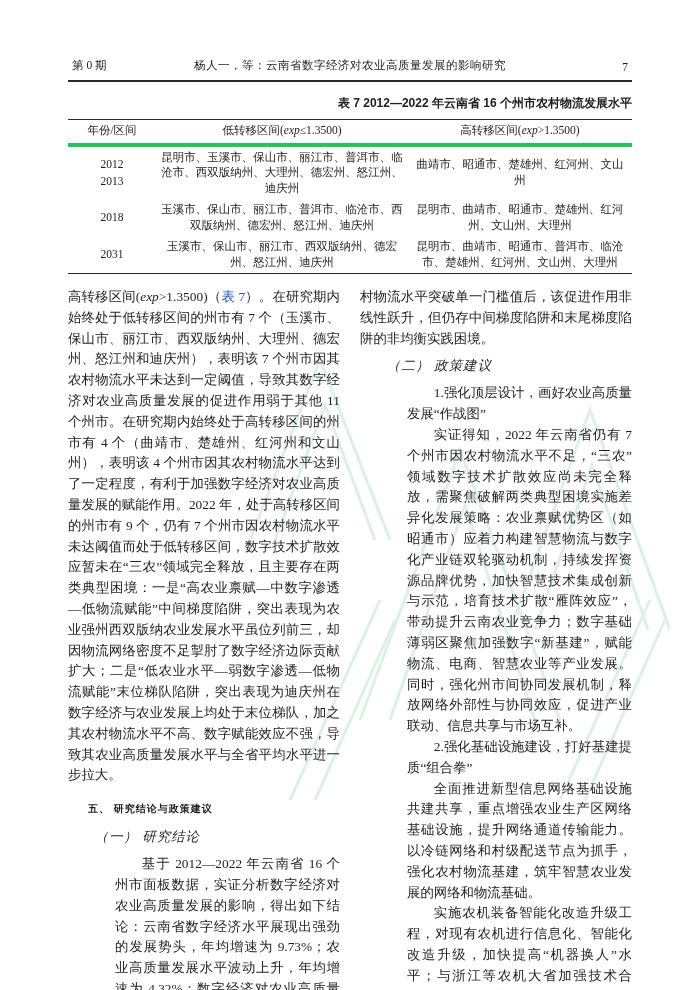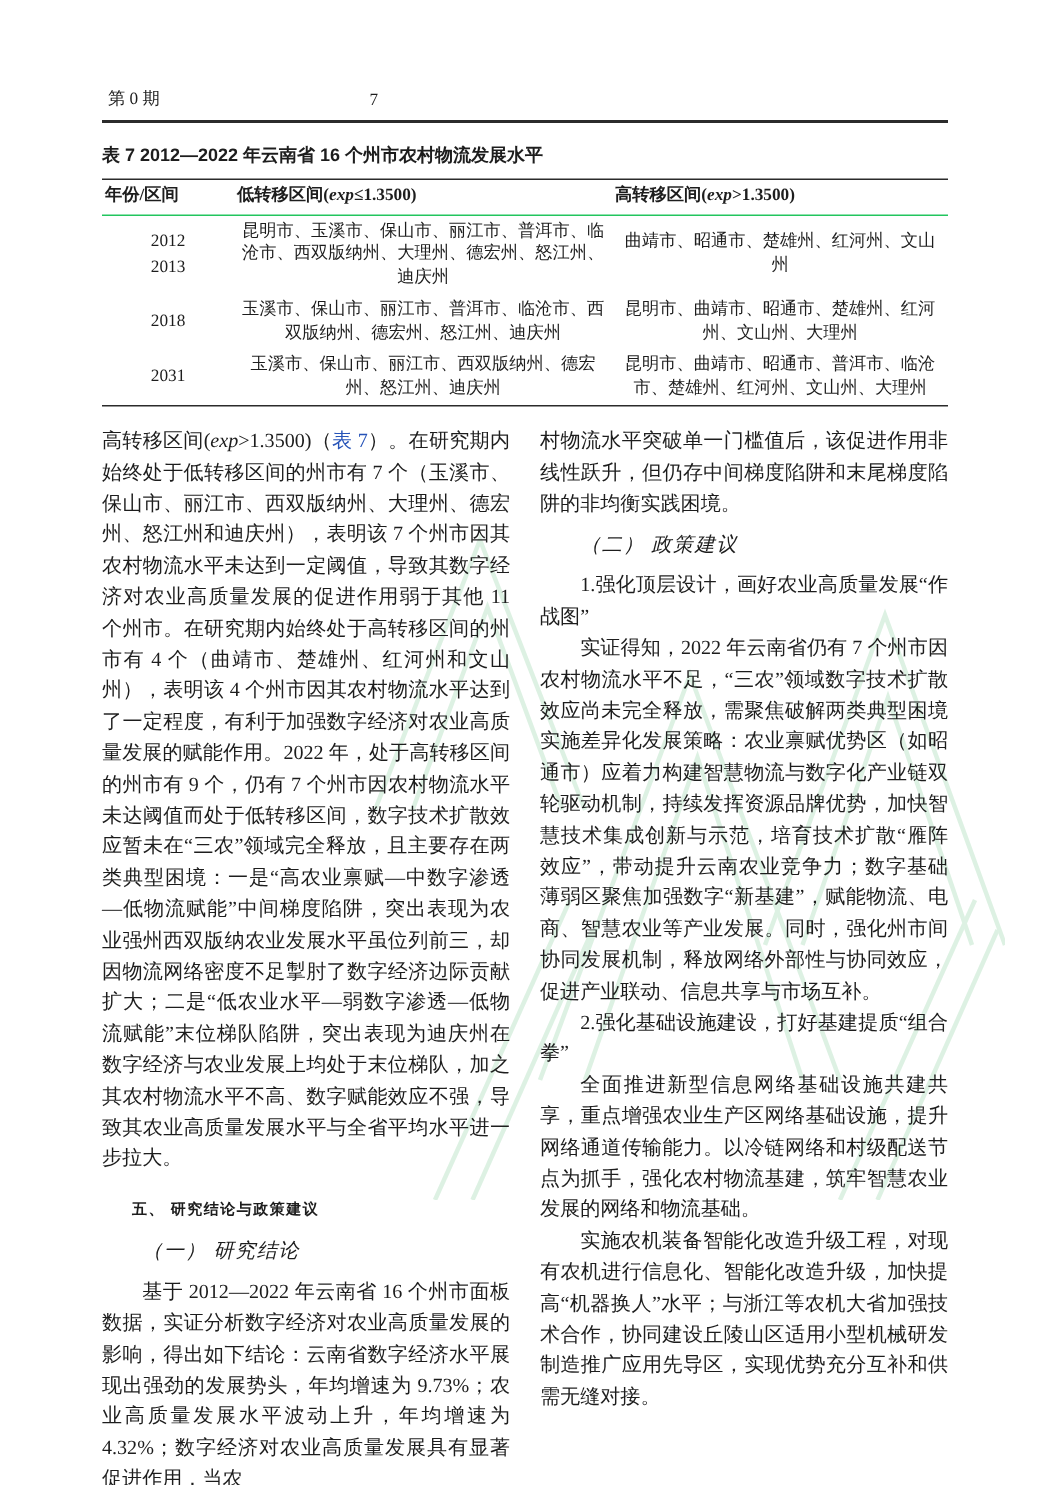--- a/index.html
+++ b/index.html
@@ -16,50 +16,50 @@
     display:flex; align-items:flex-end;
     font-size:11.5px; padding:0 4px 7px 4px;
     border-bottom:2px solid #2b2b2b;
   }
   .runhead .issue { width:90px; text-align:left;font-family:Liberation Serif, serif; }
   .runhead .rtitle { flex:1; text-align:center; letter-spacing:.5px; }
   .runhead .pageno { width:90px; text-align:right; }
 
   
   .tbl-caption {
-    text-align:left; font-weight:bold; font-size:12px;
+    text-align:right; font-weight:bold; font-size:12px;
     margin:13px 0 7px 0;
     font-family:"Liberation Sans","DejaVu Sans",sans-serif;
   }
   table.data {
     width:100%; border-collapse:collapse; table-layout:fixed;
     font-size:11.5px; line-height:15.5px;
     border-top:1.6px solid #2b2b2b; border-bottom:1.6px solid #2b2b2b;
   }
   table.data col.c-years { width:88px; }
   table.data col.c-low   { width:252px; }
   table.data col.c-high  { width:224px; }
   table.data th {
-    font-weight:bold; text-align:left; padding:3px 2px 4px 2px;
-    border-bottom:1px solid #22c55e; font-size:11.5px;
+    font-weight:normal; text-align:center; padding:3px 2px 4px 2px;
+    border-bottom:4px solid #22c55e; font-size:11.5px;
   }
   table.data td {
     text-align:center; vertical-align:middle; padding:3px 5px;
   }
   .years-cell { white-space:pre-line; line-height:16.5px; font-size:11.5px; }
   .var { font-style:italic; }
 
   
   .columns { display:flex; gap:20px; margin-top:13px; }
   .col { width:272px; }
   .col p {
     margin:0; font-size:13.4px; line-height:20.8px;
     text-align:justify; text-justify:inter-ideograph;
   }
-  .col p.indent { text-indent:2em; }
+  .col p.indent { text-indent:2em;margin-left:47px; }
   .sec-heading {
     font-family:"Liberation Sans","DejaVu Sans",sans-serif;
     font-weight:bold; font-size:10px; margin:16px 0 12px 0;
     text-indent:2em; letter-spacing:1px;
   }
   .sub-heading {
     font-style:italic; font-size:13.4px; margin:8px 0 8px 0;
     text-indent:2em; letter-spacing:1px;
   }
   .ref-link { color:#2653b8; cursor:pointer; }
@@ -87,20 +87,21 @@
       <path d="M85 500 L165 320"></path>
       <path d="M330 500 L420 300"></path>
       <path d="M355 500 L435 320"></path>
     </g>
   </svg>
 
   <div class="inner">
 
     <div class="runhead">
       <span class="issue">第 0 期</span>
+      <span class="rtitle">杨人一，等：云南省数字经济对农业高质量发展的影响研究</span>
       <span class="pageno">7</span>
     </div>
 
     <div class="tbl-caption">表 7  2012—2022 年云南省 16 个州市农村物流发展水平</div>
 
     <table class="data">
       <colgroup>
           <col class="c-years">
           <col class="c-low">
           <col class="c-high">

